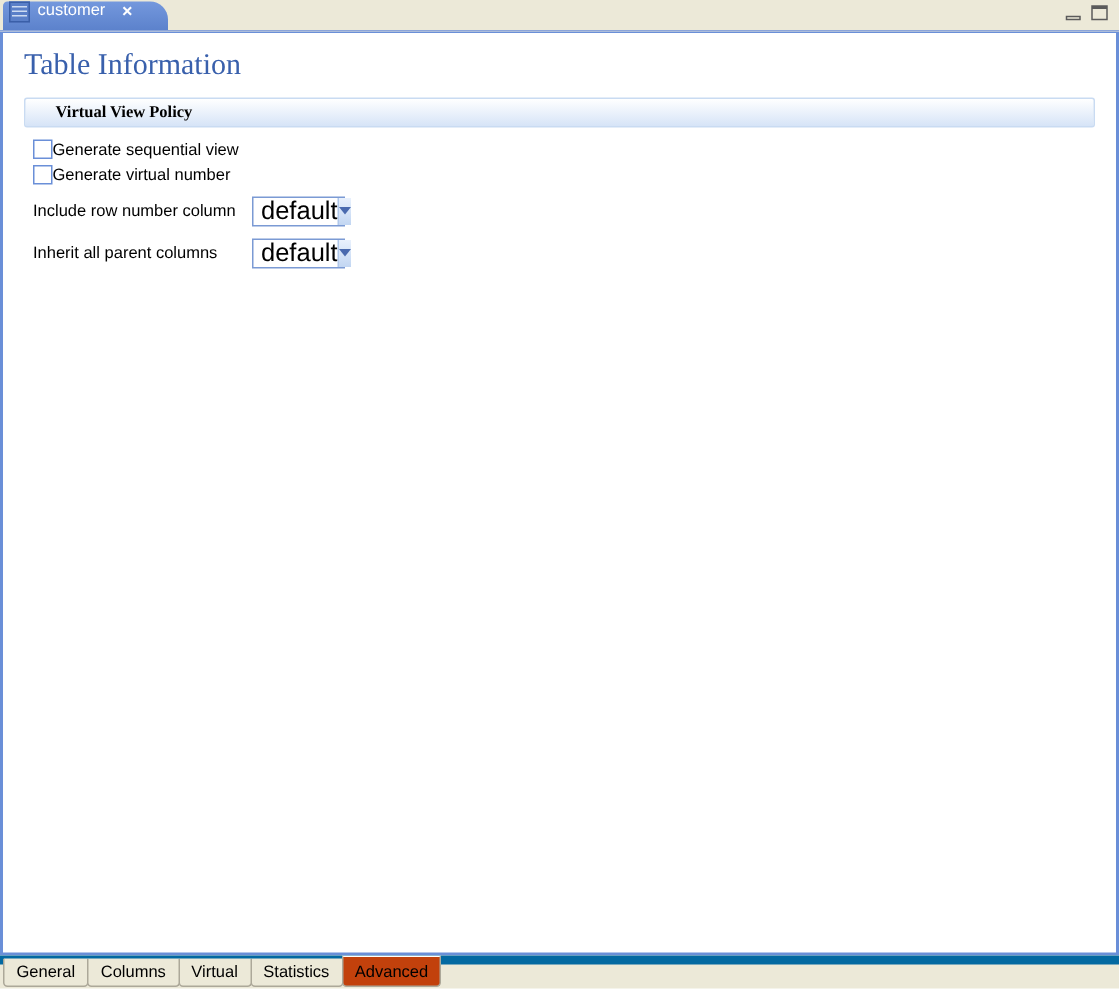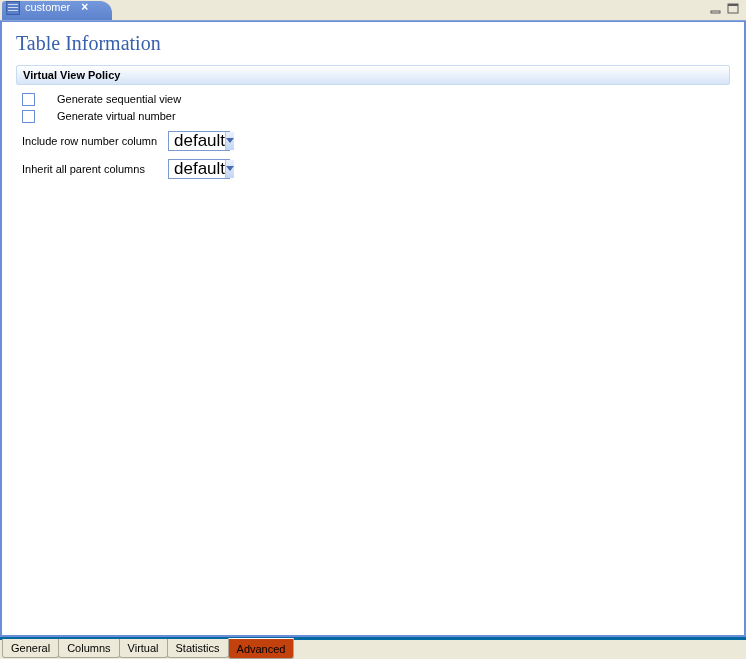--- a/index.html
+++ b/index.html
@@ -88,32 +88,33 @@
       font-weight: normal;
       margin-bottom: 10px;
     }
     .section {
       margin-bottom: 8px;
     }
     .section-header {
       background: linear-gradient(to bottom, #ffffff 0%, #d6e4f7 100%);
       border: 1px solid #c9dbf2;
       border-radius: 2px;
-      padding: 3px 6px;
+      padding: 3px 20px;
       font-weight: bold;
       font-size: 11px;
       color: #000;
+      font-family: Liberation Serif, serif;
     }
     .section-body {
       padding: 8px 6px 2px 6px;
     }
     .check-row {
       display: flex;
-      align-items: flex-start;
-      gap: 22px;
+      align-items: center;
+      gap: 0;
       margin-bottom: 4px;
     }
     .checkbox {
       width: 13px;
       height: 13px;
       border: 1px solid #6a8fd8;
       background: #ffffff;
       display: inline-block;
       cursor: pointer;
     }
@@ -149,22 +150,22 @@
       border-left: 1px solid #b0c7ea;
       display: flex;
       align-items: center;
       justify-content: center;
     }
     .select-btn svg { display:block; }
     .bottom-tabs {
       height: 21px;
       background: #ece9d8;
       display: flex;
-      align-items: flex-start;
-      border-top: 3px solid #0369a1;
+      align-items: flex-end;
+      border-top: 6px solid #0369a1;
       padding-left: 2px;
     }
     .btab {
       background: #ece9d8;
       border: 1px solid #aca899;
       border-top: none;
       border-bottom-left-radius: 3px;
       border-bottom-right-radius: 3px;
       padding: 3px 8px;
       margin-right: -1px;

